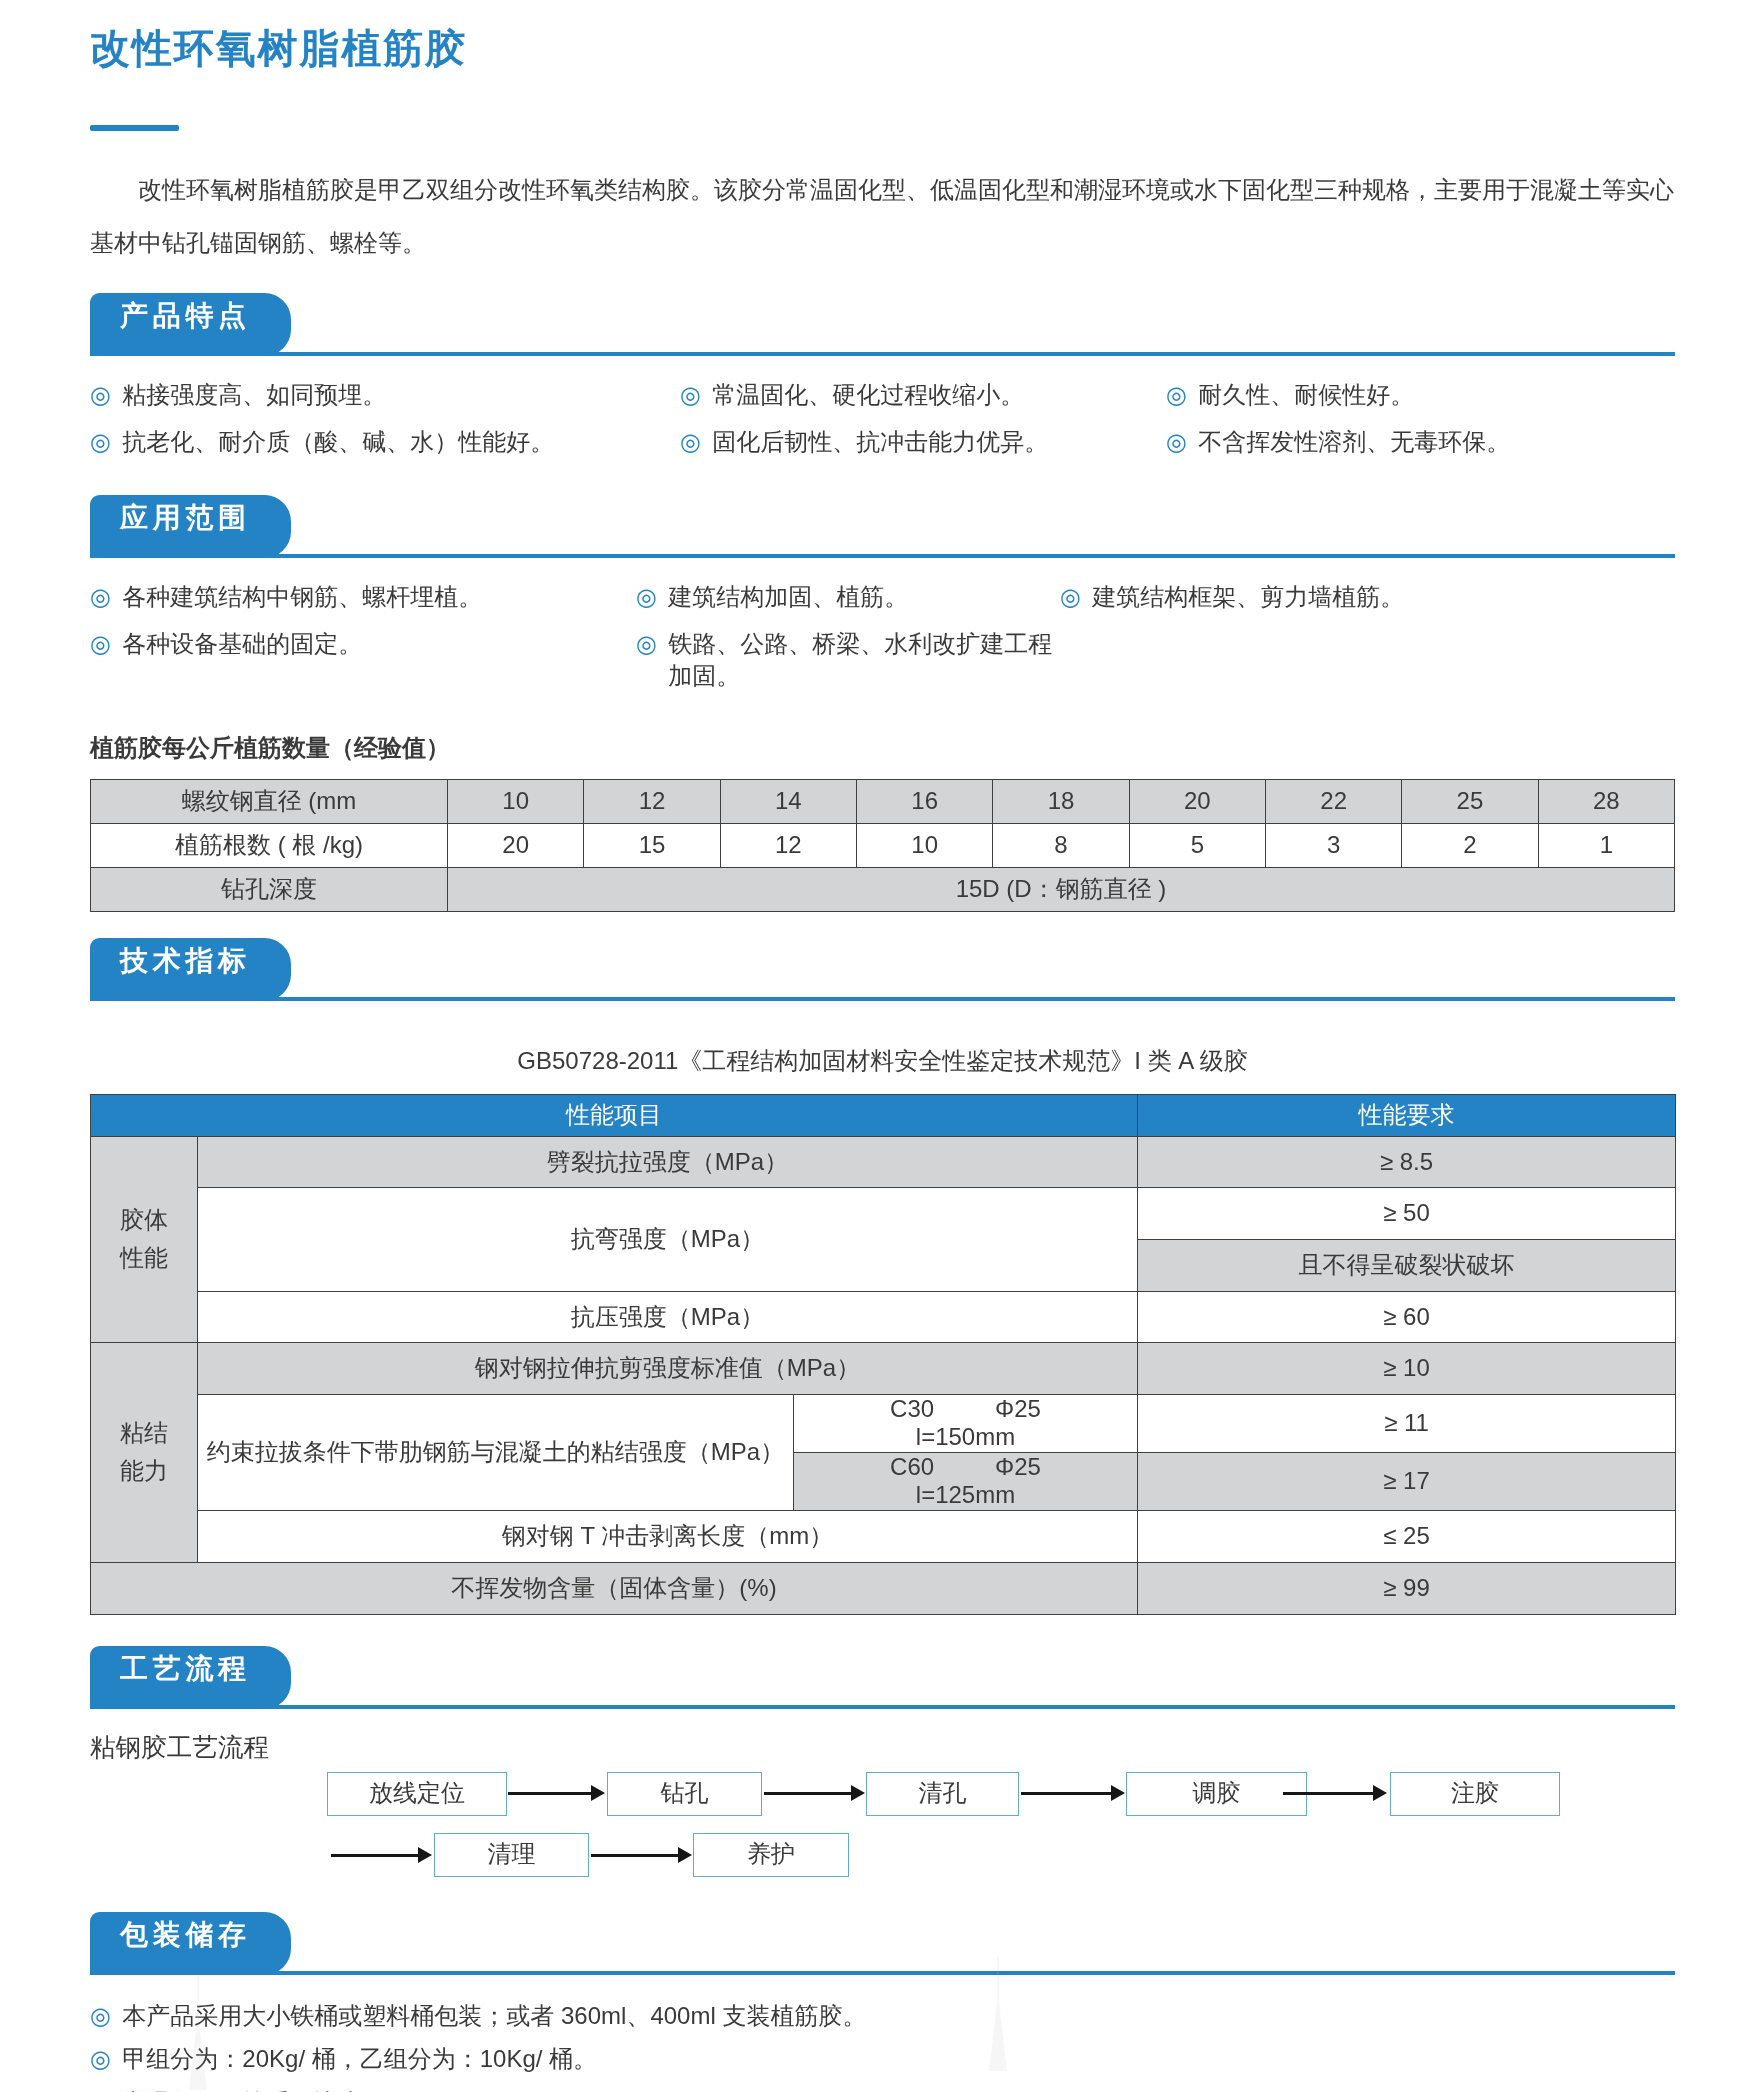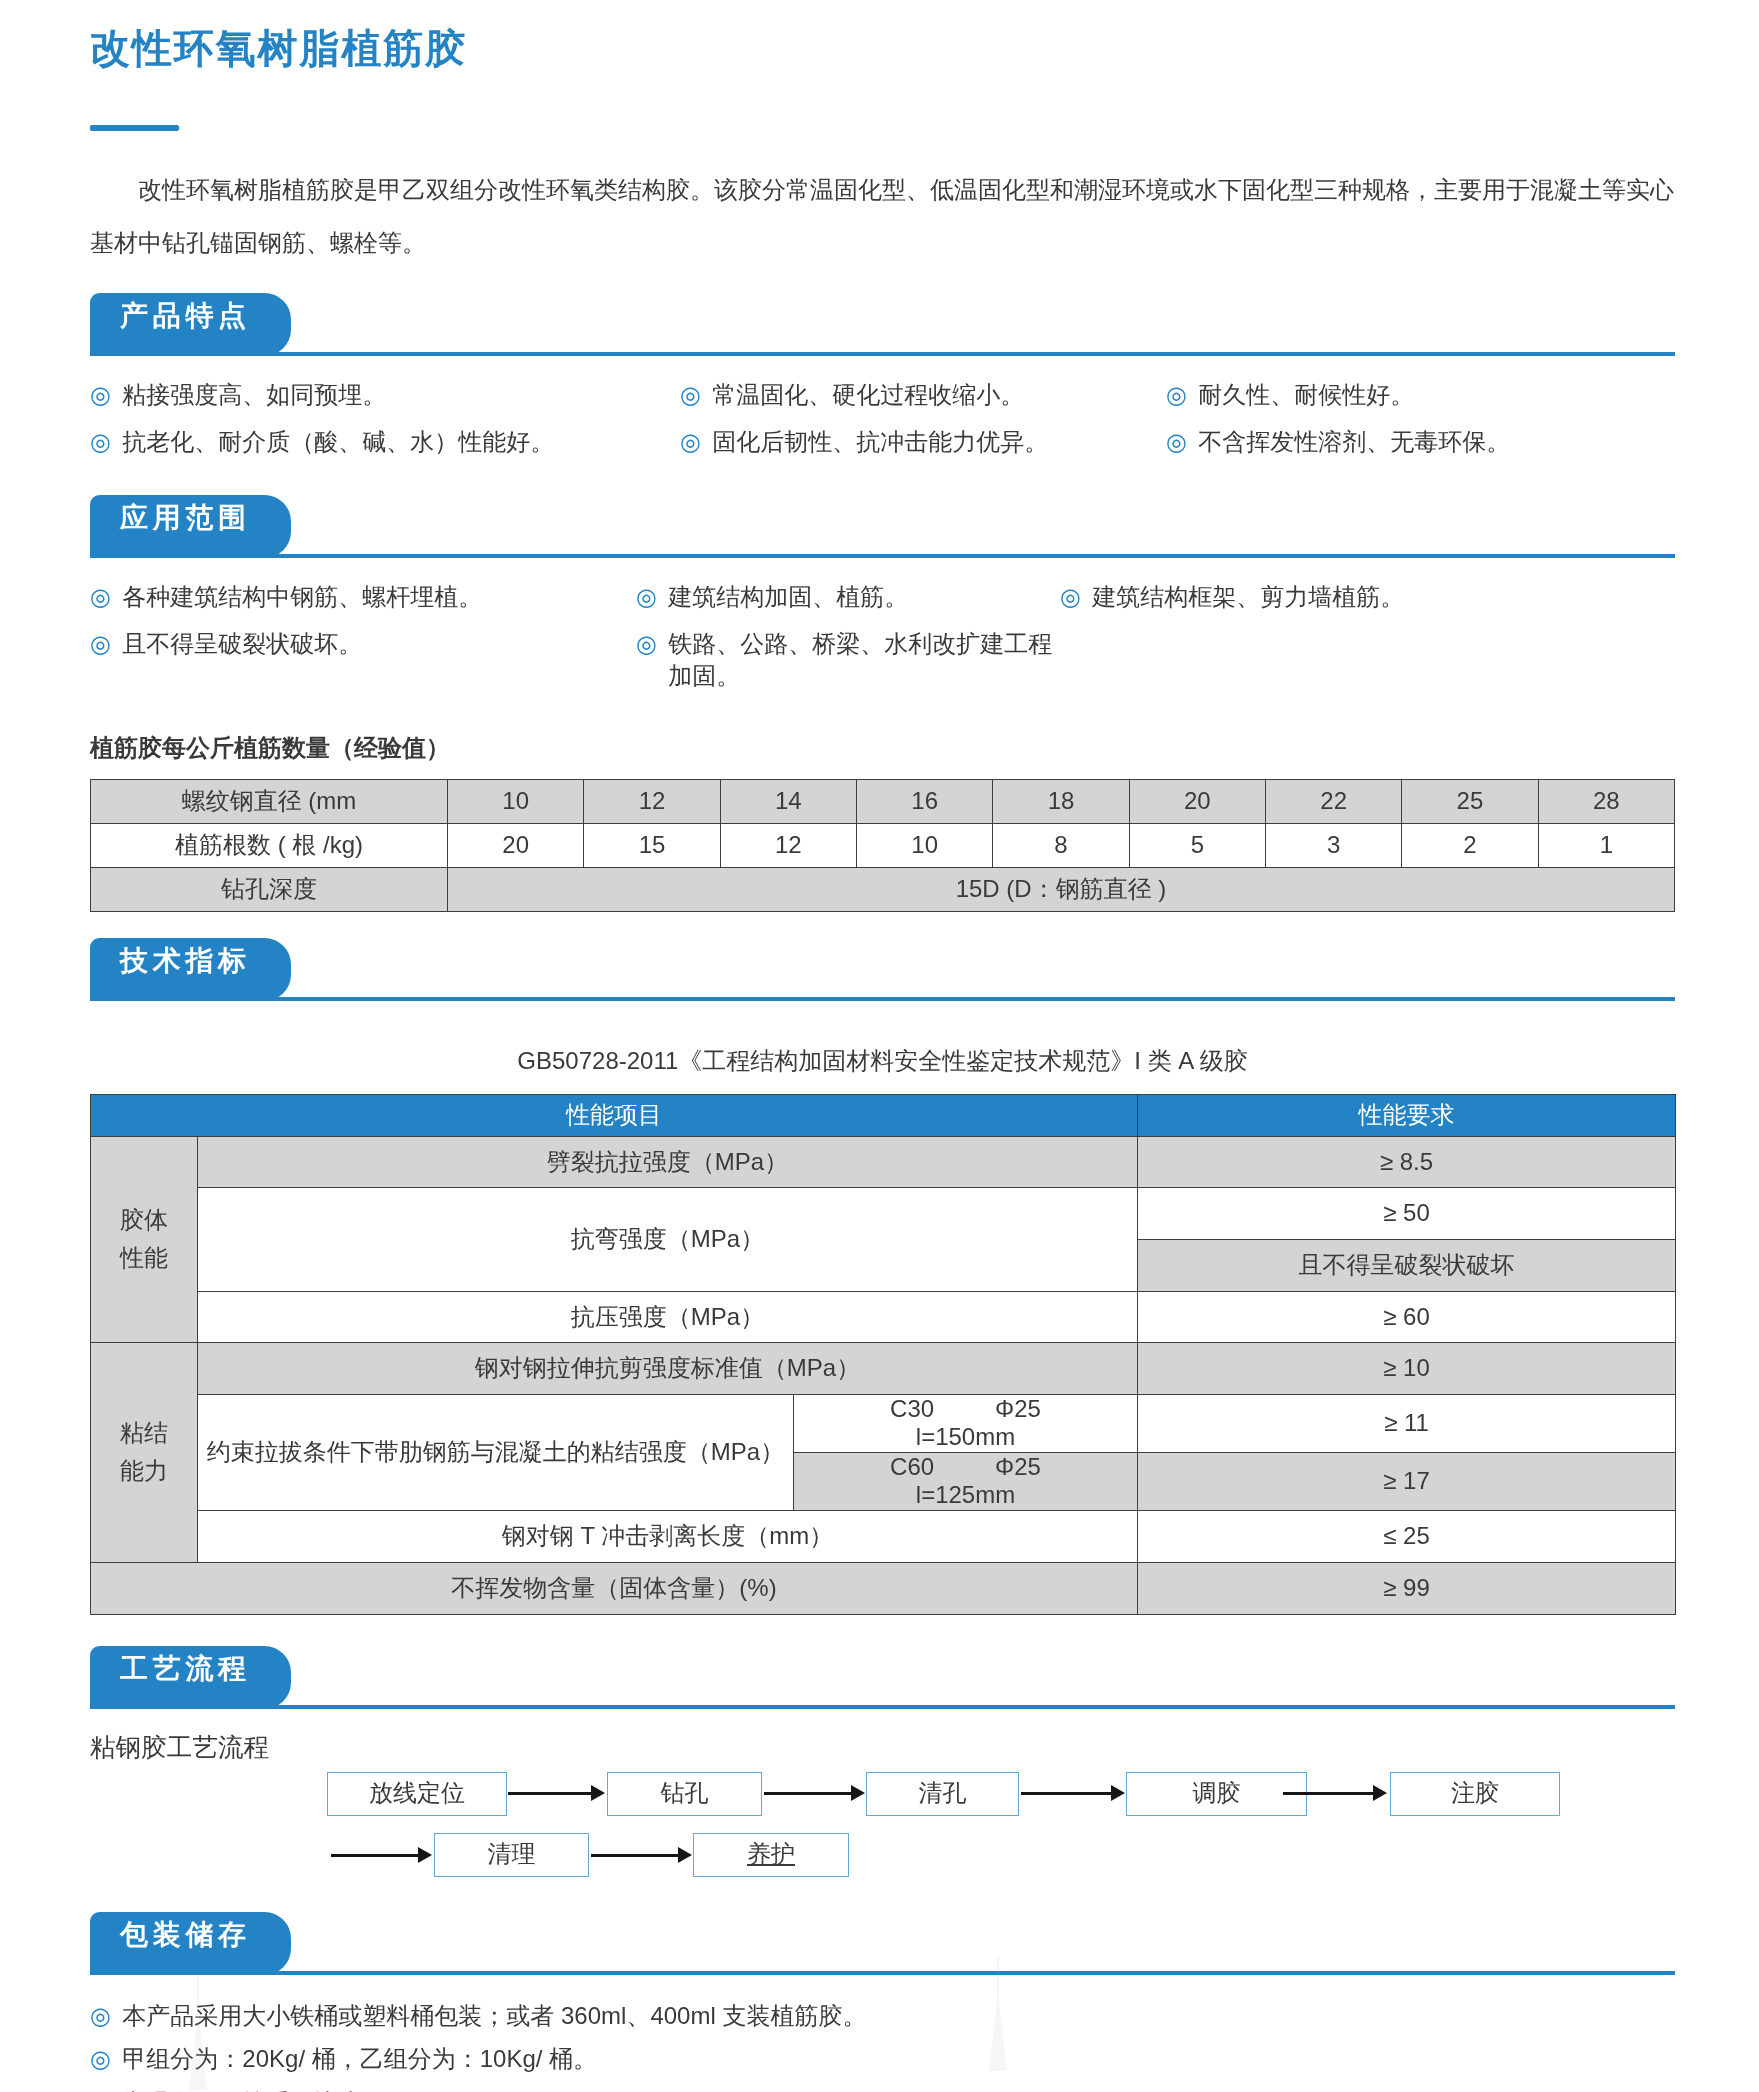--- a/index.html
+++ b/index.html
@@ -120,21 +120,21 @@
     <div class="bullet">
         <span class="mark">◎</span>
         <span>建筑结构加固、植筋。</span>
       </div>
     <div class="bullet">
         <span class="mark">◎</span>
         <span>建筑结构框架、剪力墙植筋。</span>
       </div>
     <div class="bullet">
         <span class="mark">◎</span>
-        <span>且不得呈破裂状破坏。</span>
+        <span>各种设备基础的固定。</span>
       </div>
     <div class="bullet">
         <span class="mark">◎</span>
         <span>铁路、公路、桥梁、水利改扩建工程加固。</span>
       </div>
   </div>
 
   <div class="table-title">植筋胶每公斤植筋数量（经验值）</div>
   <table class="rebar-table">
     <tbody>
@@ -257,21 +257,21 @@
     <div class="flow-arrow" style="left:674px;top:20px;width:87px;"></div>
     <div class="flow-box" style="left:776px;top:0;width:153px;">清孔</div>
     <div class="flow-arrow" style="left:931px;top:20px;width:90px;"></div>
     <div class="flow-box" style="left:1036px;top:0;width:181px;">调胶</div>
     <div class="flow-arrow" style="left:1193px;top:20px;width:90px;"></div>
     <div class="flow-box" style="left:1300px;top:0;width:170px;">注胶</div>
 
     <div class="flow-arrow" style="left:241px;top:82px;width:87px;"></div>
     <div class="flow-box" style="left:344px;top:61px;width:155px;">清理</div>
     <div class="flow-arrow" style="left:501px;top:82px;width:87px;"></div>
-    <div class="flow-box" style="left:603px;top:61px;width:156px;text-decoration:underline;">养护</div>
+    <div class="flow-box" style="left:603px;top:61px;width:156px;">养护</div>
   </div>
 
   <div class="section-head" style="margin-top:44px;">
     <div class="section-rule"></div>
     <div class="section-badge">包装储存</div>
   </div>
   <div class="pack-list">
     <div class="bullet">
         <span class="mark">◎</span>
         <span>本产品采用大小铁桶或塑料桶包装；或者 360ml、400ml 支装植筋胶。</span>

